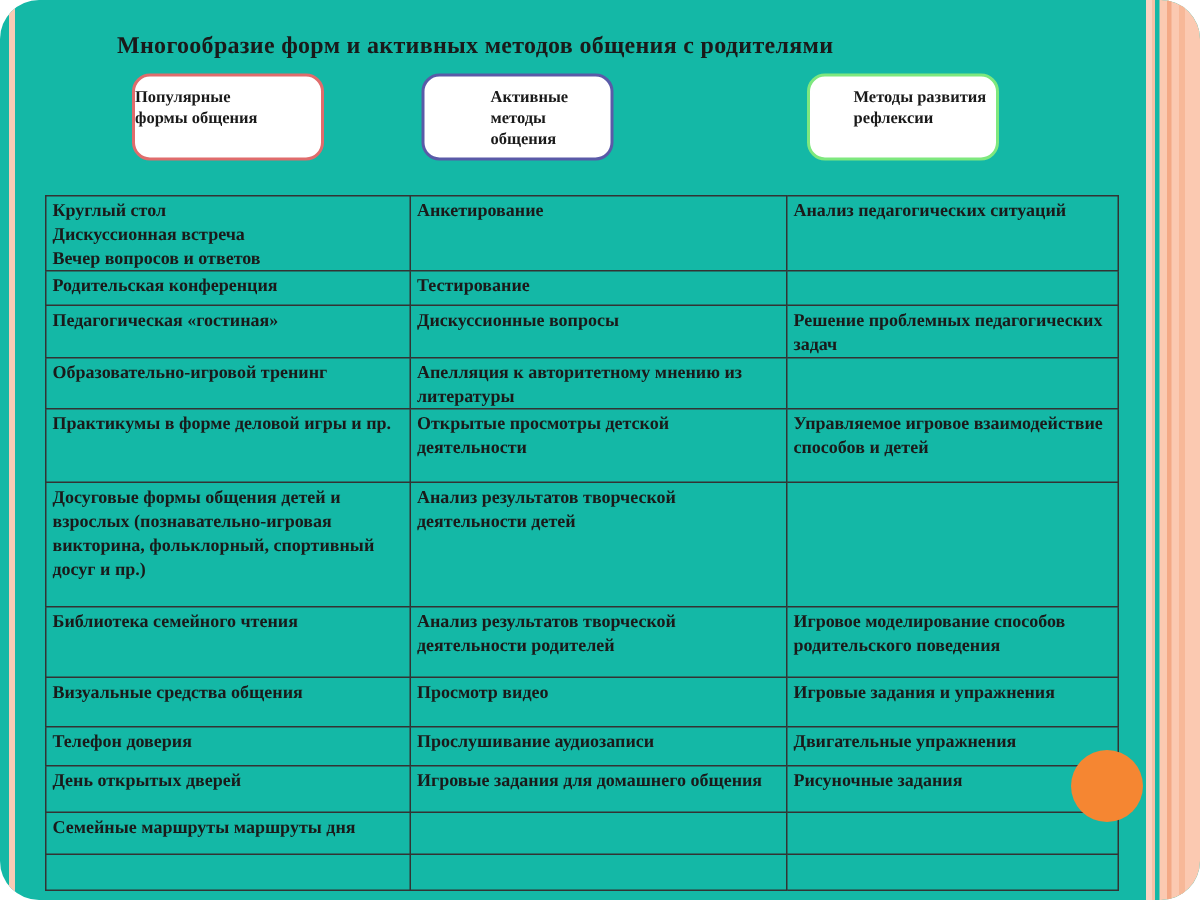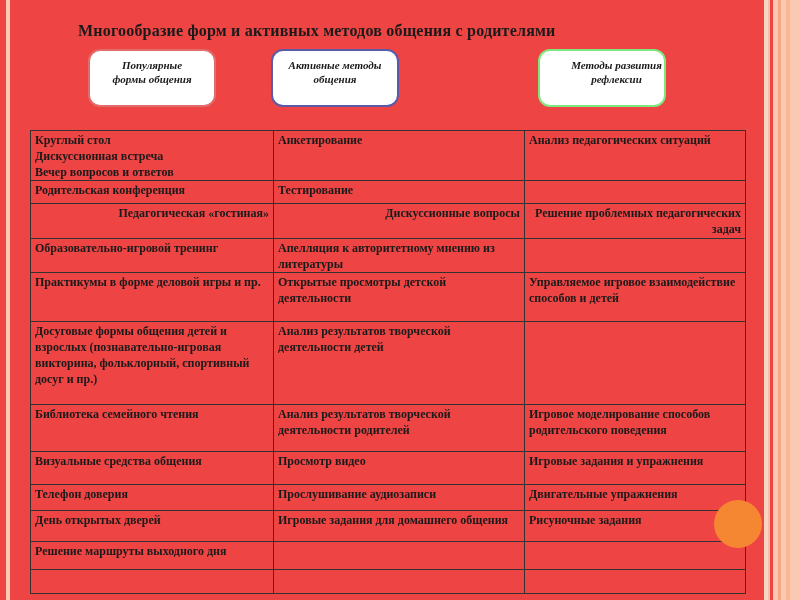--- a/index.html
+++ b/index.html
@@ -8,22 +8,23 @@
       width: 800px;
       height: 600px;
       overflow: hidden;
       background: #ffffff;
       font-family: "Liberation Serif", "DejaVu Serif", serif;
     }
     .slide {
       position: relative;
       width: 800px;
       height: 600px;
-      background: #ef4444;
+      background: #14b8a6;
       overflow: hidden;
+      border-radius: 26px;
     }
     
     .left-stripe {
       position: absolute;
       left: 6px;
       top: 0;
       width: 4px;
       height: 600px;
       background: #f9cbb5;
     }
@@ -52,30 +53,28 @@
     }
     .category-box {
       position: absolute;
       top: 49px;
       width: 128px;
       height: 58px;
       border: 2px solid;
       border-radius: 12px;
       background: #ffffff;
       box-sizing: border-box;
-      text-align: center;
       font-size: 11px;
       font-weight: bold;
       line-height: 14px;
       padding-top: 7px;
       color: #1a1a1a;
-      font-style: italic;
     }
     .cat-popular { left: 88px; border-color: #e06c6c; }
-    .cat-active { left: 271px; border-color: #5a5aa8; }
+    .cat-active { left: 281px; border-color: #5a5aa8; padding-left: 44px; }
     .cat-reflex { left: 538px; border-color: #7ee87e; padding-left: 29px; }
 
     .table-wrap {
       position: absolute;
       left: 30px;
       top: 130px;
       width: 715px;
     }
     table.methods {
       border-collapse: collapse;
@@ -153,21 +152,21 @@
             <td>Анкетирование</td>
             <td>Анализ педагогических ситуаций</td>
           </tr>
           <tr style="height: 23px;">
             <td>
               <div>Родительская конференция</div>
             </td>
             <td>Тестирование</td>
             <td></td>
           </tr>
-          <tr style="height: 35px; text-align: right;">
+          <tr style="height: 35px;">
             <td>
               <div>Педагогическая «гостиная»</div>
             </td>
             <td>Дискуссионные вопросы</td>
             <td>Решение проблемных педагогических задач</td>
           </tr>
           <tr style="height: 31px;">
             <td>
               <div>Образовательно-игровой тренинг</div>
             </td>
@@ -211,21 +210,21 @@
           </tr>
           <tr style="height: 31px;">
             <td>
               <div>День открытых дверей</div>
             </td>
             <td>Игровые задания для домашнего общения</td>
             <td>Рисуночные задания</td>
           </tr>
           <tr style="height: 28px;">
             <td>
-              <div>Решение маршруты выходного дня</div>
+              <div>Семейные маршруты маршруты дня</div>
             </td>
             <td></td>
             <td></td>
           </tr>
           <tr style="height: 24px;">
             <td>
               <div></div>
             </td>
             <td></td>
             <td></td>

